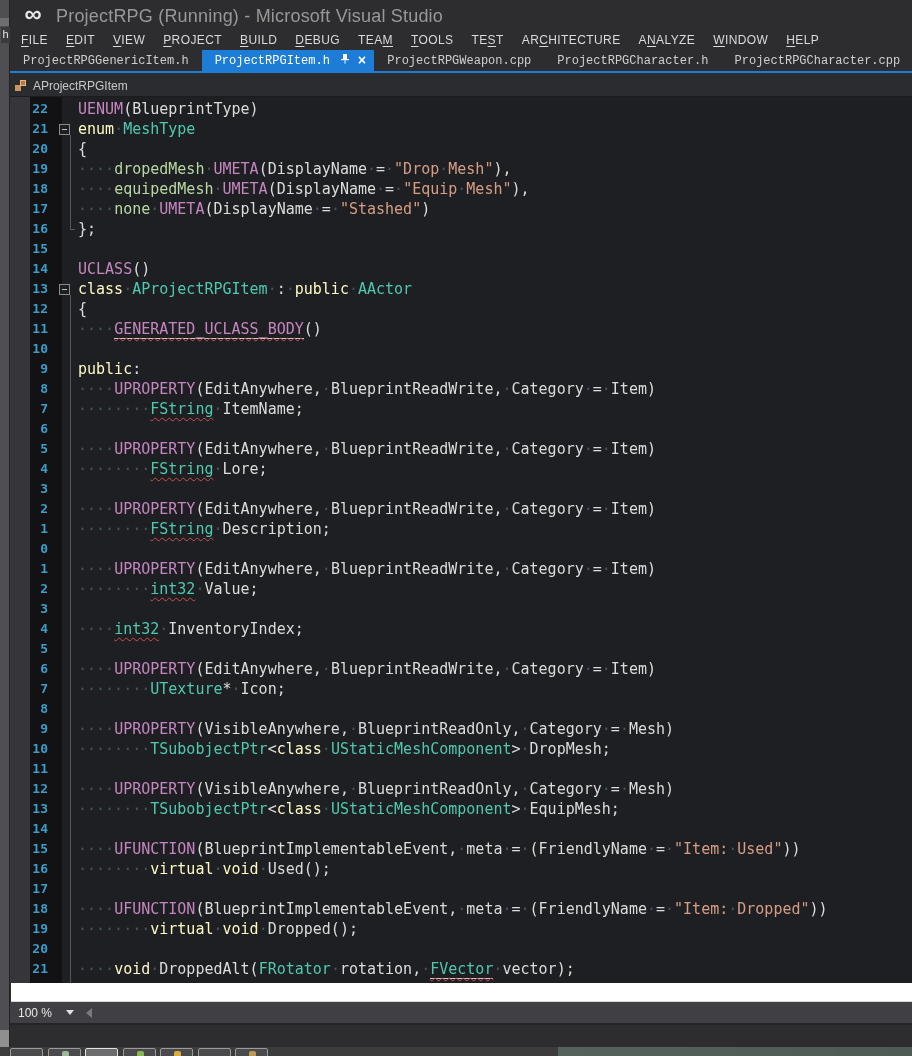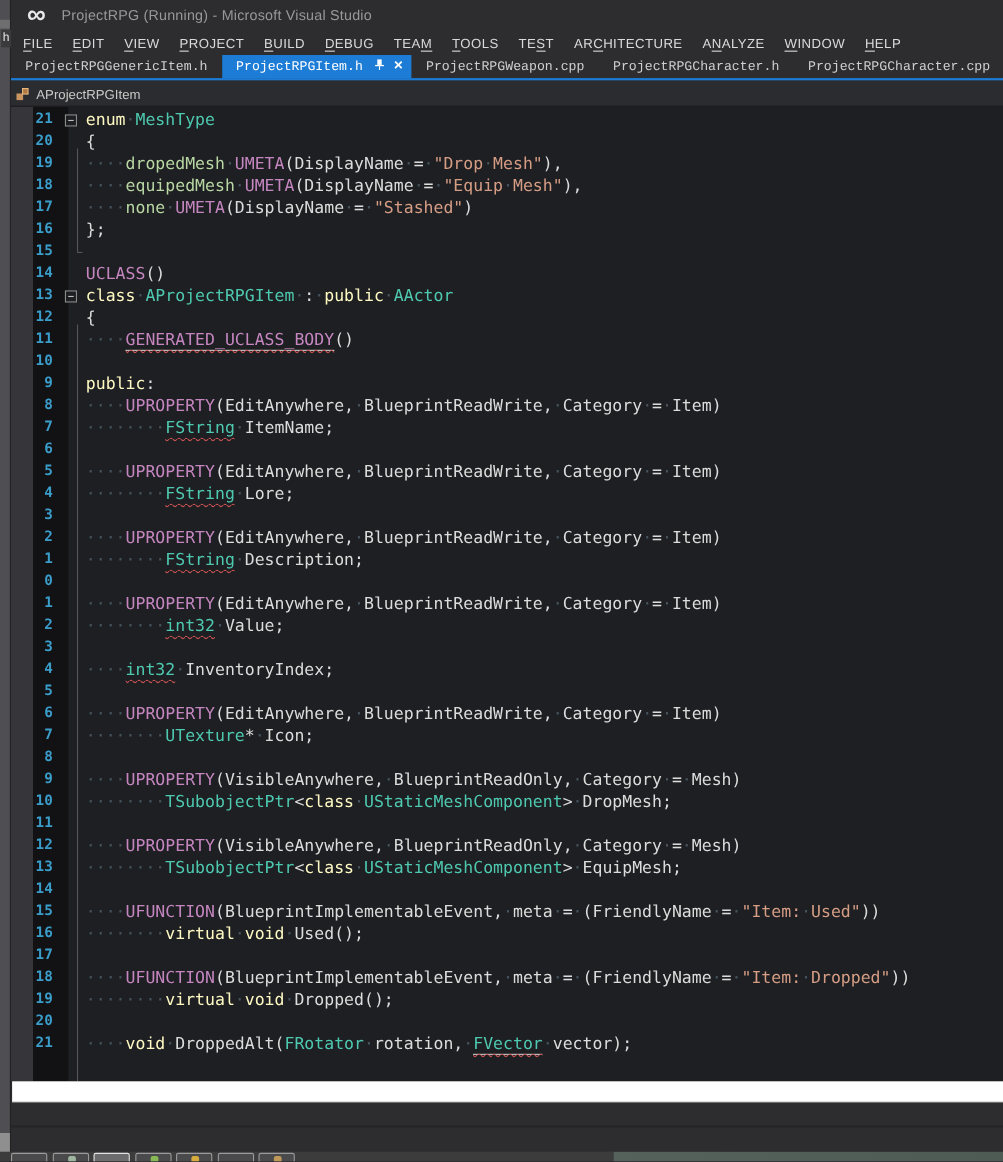--- a/index.html
+++ b/index.html
@@ -9,21 +9,21 @@
 
   
   #edge-strip { position:absolute; left:0; top:0; width:10px; height:1047px; background:#4F4F53; z-index:50; border-right:1px solid #222; }
   #edge-strip .notch { position:absolute; left:0; top:18px; width:9px; height:8px; background:#6E6E70; }
   #edge-tab-label { position:absolute; left:1px; top:27px; width:9px; color:#E6E6E6; font-size:11px; background:#3A3A3C; text-align:center; height:16px; line-height:15px;}
   #edge-strip .bottom-block { position:absolute; left:0; top:1030px; width:9px; height:17px; background:#8F8F8F; }
 
   
   #title-bar { position:absolute; left:0; top:0; width:912px; height:28px; background:#2D2D30; }
   #vs-logo { position:absolute; left:17px; top:1px; width:32px; height:26px; color:#E8E8E8; font-size:24px; line-height:26px; text-align:center; font-weight:bold; }
-  #title-text { position:absolute; left:56px; top:6px; font-size:13px; color:#989898; letter-spacing:0.2px; }
+  #title-text { position:absolute; left:56px; top:6px; font-size:18px; color:#989898; letter-spacing:0.2px; }
 
   
   #menu-bar { position:absolute; left:12px; top:28px; width:900px; height:24px; display:flex; align-items:center; }
   .menu-item { font-size:12px; color:#DADADA; padding:3px 9px; letter-spacing:0.4px; cursor:default; }
   .menu-item .mn { text-decoration:underline; text-underline-offset:2px; }
 
   
   #tab-strip { position:absolute; left:0; top:50px; width:912px; height:23px; overflow:hidden; border-bottom:2px solid #1C7CD6; display:flex; align-items:flex-end; padding-left:10px; }
   .tab { height:21px; display:flex; align-items:center; padding:0 13px; font-size:12px; color:#CFCFCF; white-space:nowrap; }
   .tab.active { background:#1C7CD6; color:#FFFFFF; padding-right:8px; }
@@ -142,20 +142,21 @@
       <rect x="6" y="1" width="6" height="6" fill="#E8B77E"></rect>
       <rect x="7" y="2" width="4" height="4" fill="#B07A42"></rect>
     </svg>
     <span id="breadcrumb-label">AProjectRPGItem</span>
   </div>
 
   <div id="editor">
     <div id="col-margin"></div>
     <div id="col-gutter"></div>
     <div id="code-rows">
+        <div class="row"><span class="num">22</span><span class="out"></span><span class="code"><span class="mac">UENUM</span><span class="pln">(BlueprintType)</span></span></div>
         <div class="row"><span class="num">21</span><span class="out"><span class="fold-box"></span></span><span class="code"><span class="kw">enum</span><span class="ws">·</span><span class="typ">MeshType</span></span></div>
         <div class="row"><span class="num">20</span><span class="out"></span><span class="code"><span class="pln">{</span></span></div>
         <div class="row"><span class="num">19</span><span class="out"></span><span class="code"><span class="ws">····</span><span class="env">dropedMesh</span><span class="ws">·</span><span class="mac">UMETA</span><span class="pln">(DisplayName</span><span class="ws">·</span><span class="pln">=</span><span class="ws">·</span><span class="str">"Drop</span><span class="ws">·</span><span class="str">Mesh"</span><span class="pln">),</span></span></div>
         <div class="row"><span class="num">18</span><span class="out"></span><span class="code"><span class="ws">····</span><span class="env">equipedMesh</span><span class="ws">·</span><span class="mac">UMETA</span><span class="pln">(DisplayName</span><span class="ws">·</span><span class="pln">=</span><span class="ws">·</span><span class="str">"Equip</span><span class="ws">·</span><span class="str">Mesh"</span><span class="pln">),</span></span></div>
         <div class="row"><span class="num">17</span><span class="out"></span><span class="code"><span class="ws">····</span><span class="env">none</span><span class="ws">·</span><span class="mac">UMETA</span><span class="pln">(DisplayName</span><span class="ws">·</span><span class="pln">=</span><span class="ws">·</span><span class="str">"Stashed"</span><span class="pln">)</span></span></div>
         <div class="row"><span class="num">16</span><span class="out"></span><span class="code"><span class="pln">};</span></span></div>
         <div class="row"><span class="num">15</span><span class="out"></span><span class="code"></span></div>
         <div class="row"><span class="num">14</span><span class="out"></span><span class="code"><span class="mac">UCLASS</span><span class="pln">()</span></span></div>
         <div class="row"><span class="num">13</span><span class="out"><span class="fold-box"></span></span><span class="code"><span class="kw">class</span><span class="ws">·</span><span class="typ">AProjectRPGItem</span><span class="ws">·</span><span class="pln">:</span><span class="ws">·</span><span class="kw">public</span><span class="ws">·</span><span class="typ">AActor</span></span></div>
         <div class="row"><span class="num">12</span><span class="out"></span><span class="code"><span class="pln">{</span></span></div>
@@ -195,20 +196,28 @@
       </div>
     <div id="outline-lines">
         <div class="outline-line" style="top: 38px; height: 94px;"></div>
         <div class="outline-tick" style="top: 132px;"></div>
         <div class="outline-line" style="top: 198px; height: 688px;"></div>
       </div>
   </div>
 
   <div id="white-band"></div>
 
+  <div id="scroll-row">
+    <div id="zoom-combo">
+      <span>100 %</span>
+      <span class="arrow"></span>
+    </div>
+    <div id="hscroll-left"></div>
+    <div id="hscroll-track"></div>
+  </div>
 
   <div id="row-gap"></div>
 
 
   <div id="taskbar">
     <div id="taskbar-right"></div>
   <div class="tb-btn" style="left: 10px;"></div>
       <div class="tb-btn" style="left: 47.5px;">
         <div class="tb-dot" style="background: rgb(159, 181, 160);"></div>
       </div>

